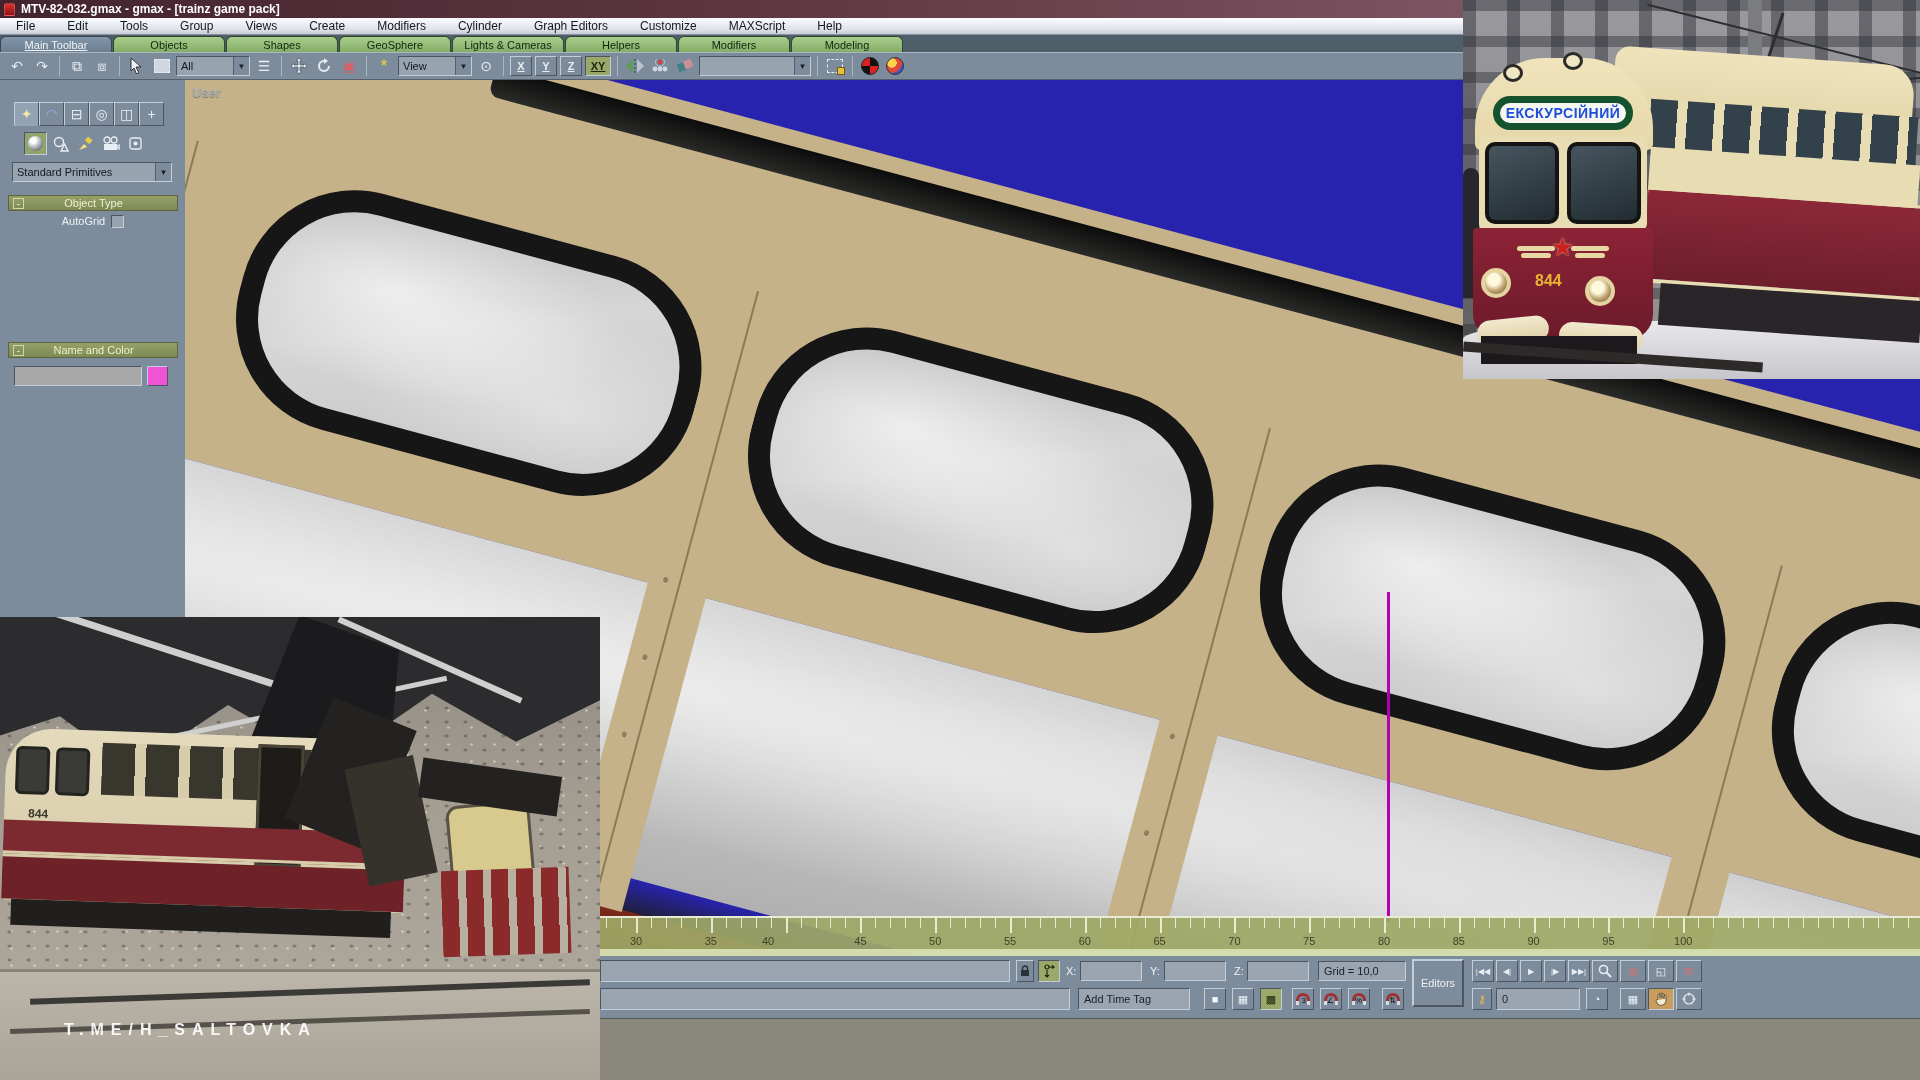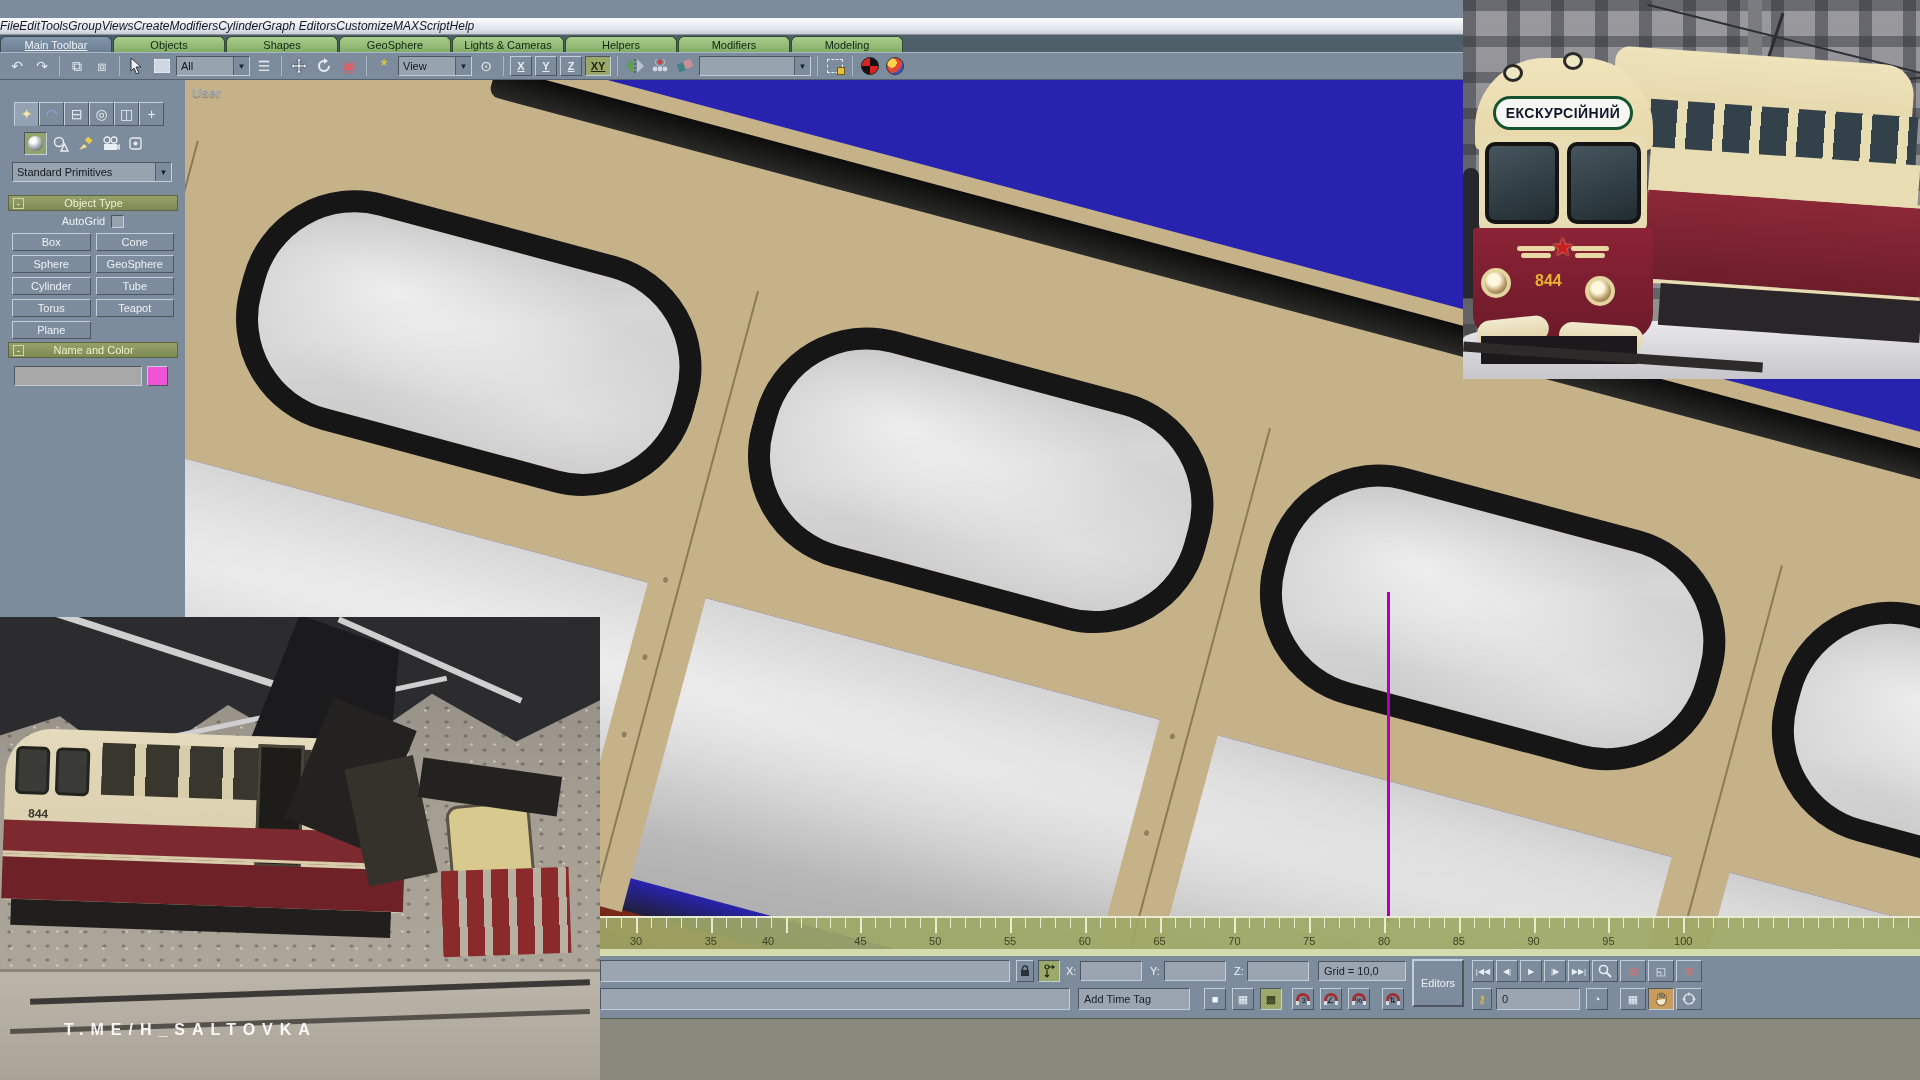--- a/index.html
+++ b/index.html
@@ -10,21 +10,21 @@
   
   #titlebar { position:absolute; left:0; top:0; width:1920px; height:18px;
     background:linear-gradient(90deg,#43242d 0%,#5d3742 40%,#7c5360 75%,#8d6570 100%);
     display:flex; align-items:center; color:#fff; font-size:12px; font-weight:bold; }
   #titlebar .app-icon { width:11px; height:13px; margin:0 6px 0 4px;
     background:linear-gradient(180deg,#e03030,#8a1515); border-radius:3px 3px 1px 1px;
     border:1px solid #fff3; }
   #menubar { position:absolute; left:0; top:18px; width:1920px; height:17px;
     background:linear-gradient(180deg,#fbfcfe 0%,#dfe3ea 70%,#c9ced6 100%);
     border-bottom:1px solid #8a919c; display:flex; align-items:center; font-size:12px; color:#14181e; }
-  #menubar .menu-item { padding:0 0; height:100%; display:flex; align-items:center; cursor:default;font-style:italic; }
+  #menubar .menu-item { padding:0 16px; height:100%; display:flex; align-items:center; cursor:default; }
   #tabstrip { position:absolute; left:0; top:35px; width:1920px; height:17px;
     background:#4f5f6a; display:flex; align-items:flex-end; }
   #tabstrip .tab { width:112px; height:16px; margin-right:1px; font-size:11px;
     display:flex; align-items:center; justify-content:center;
     background:linear-gradient(180deg,#a8cd8d,#84ad66); color:#10260f;
     border:1px solid #31472e; border-bottom:none; border-radius:6px 6px 0 0; }
   #tabstrip .tab.active { background:linear-gradient(180deg,#8395a8,#6c7e92);
     color:#f0f4f8; border-color:#3c4650;text-decoration:underline; }
 
   
@@ -182,23 +182,23 @@
   #ptr-side-maroon { left:182px; top:196px; width:278px; height:96px;
     background:linear-gradient(180deg,#8c2838,#6e1e2a); border-top:3px solid #e8dcb2;
     border-bottom:4px solid #e8dcb2; }
   #ptr-side-under { left:196px; top:292px; width:262px; height:42px; background:#2a2528; }
   .ptr-front { position:absolute; }
   #ptr-roof { left:12px; top:58px; width:178px; height:92px;
     background:linear-gradient(180deg,#f0e4bc,#e6d7a8); border-radius:70px 70px 6px 6px; }
   .ptr-lamp { position:absolute; width:20px; height:18px; border-radius:50%;
     background:#efe6c4; border:3px solid #2a2a28; }
   #ptr-sign { left:30px; top:96px; width:140px; height:34px; position:absolute;
-    background:#f6f6f2; border:3px solid #14532d; border-radius:17px;
+    background:#f6f6f2; border:7px solid #14532d; border-radius:17px;
     display:flex; align-items:center; justify-content:center;
-    color:#0f172a; font-weight:bold; font-size:14px; letter-spacing:.5px; }
+    color:#1d4ed8; font-weight:bold; font-size:14px; letter-spacing:.5px; }
   #ptr-wshield { left:16px; top:136px; width:168px; height:94px; position:absolute;
     background:#e8dcb2; border-radius:6px; display:flex; gap:8px; padding:6px; }
   .ptr-pane { flex:1; background:linear-gradient(160deg,#46555e,#222c32);
     border:4px solid #141414; border-radius:10px; }
   #ptr-lowfront { left:10px; top:228px; width:180px; height:112px; position:absolute;
     background:linear-gradient(180deg,#8c2336,#6c1a2a); border-radius:4px 4px 26px 26px; }
   #ptr-emblem { position:absolute; left:44px; top:8px; width:92px; height:30px; }
   #ptr-emblem .wing { position:absolute; height:5px; background:#e8d9a4; border-radius:3px; }
   #ptr-emblem .star { position:absolute; left:34px; top:-4px; color:#cc2020; font-size:26px;
     text-shadow:0 0 2px #e8d9a4; }
@@ -251,20 +251,24 @@
   #pbl-watermark { position:absolute; left:64px; top:404px; color:#fff; opacity:.92;
     font-size:16px; font-weight:bold; letter-spacing:7px; z-index:5; }
 
   svg.ico { display:block; }
 </style>
 </head>
 <body>
 
 <div id="stage">
 
+  <div id="titlebar">
+    <div class="app-icon"></div>
+    <span>MTV-82-032.gmax - gmax - [trainz game pack]</span>
+  </div>
 
   <div id="menubar">
       <span class="menu-item">File</span>
       <span class="menu-item">Edit</span>
       <span class="menu-item">Tools</span>
       <span class="menu-item">Group</span>
       <span class="menu-item">Views</span>
       <span class="menu-item">Create</span>
       <span class="menu-item">Modifiers</span>
       <span class="menu-item">Cylinder</span>
@@ -459,31 +463,20 @@
 
     <div class="rollout" id="obj-rollout">
       <div class="rollout-head">
         <span class="collapse">-</span>
         <span class="rtitle">Object Type</span>
       </div>
       <div id="autogrid-row">
         <span>AutoGrid</span>
         <span class="checkbox"></span>
       </div>
-      <div id="obj-grid">
-          <span class="obj-btn">Box</span>
-          <span class="obj-btn">Cone</span>
-          <span class="obj-btn">Sphere</span>
-          <span class="obj-btn">GeoSphere</span>
-          <span class="obj-btn">Cylinder</span>
-          <span class="obj-btn">Tube</span>
-          <span class="obj-btn">Torus</span>
-          <span class="obj-btn">Teapot</span>
-          <span class="obj-btn">Plane</span>
-        </div>
     </div>
 
     <div class="rollout" id="name-rollout">
       <div class="rollout-head">
         <span class="collapse">-</span>
         <span class="rtitle">Name and Color</span>
       </div>
       <div id="name-row">
         <input id="name-input" value="" style="">
         <span id="color-swatch"></span>

